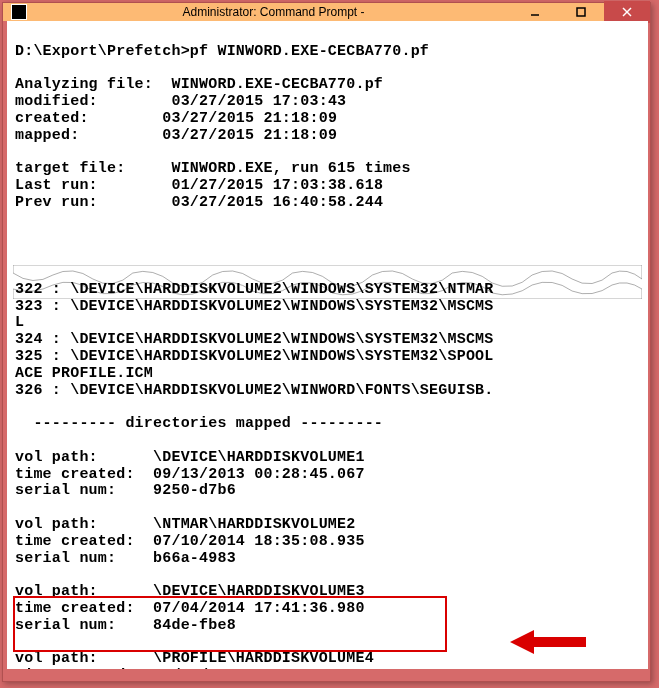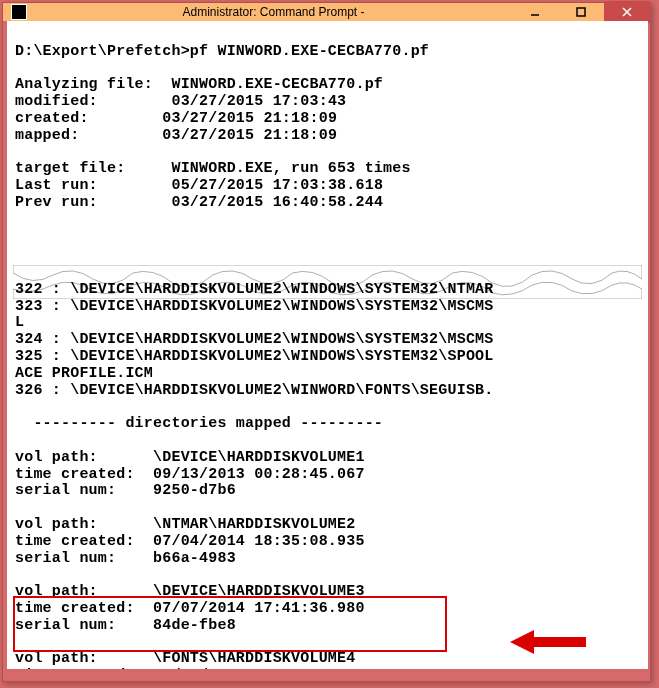--- a/index.html
+++ b/index.html
@@ -126,22 +126,22 @@
   <div class="client">
 
     <div class="content-top">
 <span><span>D:\Export\Prefetch&gt;</span><span>pf WINWORD.EXE-CECBA770.pf</span></span>
 
 <span>Analyzing file:  WINWORD.EXE-CECBA770.pf</span>
 <span><span>modified:</span>        <span>03/27/2015 17:03:43</span></span>
 <span><span>created:</span>        <span>03/27/2015 21:18:09</span></span>
 <span><span>mapped:</span>         <span>03/27/2015 21:18:09</span></span>
 
-<span><span>target file:</span>     <span>WINWORD.EXE, run 653 times</span></span>
-<span><span>Last run:</span>        <span>05/27/2015 17:03:38.618</span></span>
+<span><span>target file:</span>     <span>WINWORD.EXE, run 615 times</span></span>
+<span><span>Last run:</span>        <span>01/27/2015 17:03:38.618</span></span>
 <span><span>Prev run:</span>        <span>03/27/2015 16:40:58.244</span></span>
     </div>
 
     <div class="tear">
       <svg viewBox="0 0 630 34" preserveAspectRatio="none">
         <path d="M0,8 Q20,22 40,10 Q60,0 80,14 Q100,26 120,8 Q140,2 160,18 Q180,28 200,10 Q220,0 240,14 Q260,26 280,8 Q300,2 320,18 Q340,28 360,10 Q380,0 400,14 Q420,26 440,8 Q460,2 480,18 Q500,28 520,10 Q540,0 560,14 Q580,26 600,8 Q615,2 630,14 L630,0 L0,0 Z" fill="#fff" stroke="#777" stroke-width="0.6"></path>
         <path d="M0,24 Q20,30 40,20 Q60,12 80,26 Q100,34 120,20 Q140,12 160,28 Q180,34 200,20 Q220,12 240,26 Q260,34 280,20 Q300,12 320,28 Q340,34 360,20 Q380,12 400,26 Q420,34 440,20 Q460,12 480,28 Q500,34 520,20 Q540,12 560,26 Q580,34 600,20 Q615,14 630,24 L630,34 L0,34 Z" fill="#fff" stroke="#777" stroke-width="0.6"></path>
       </svg>
     </div>
 
@@ -154,28 +154,28 @@
 ACE PROFILE.ICM
 <span><span>326</span> : <span>\DEVICE\HARDDISKVOLUME2\WINWORD\FONTS\SEGUISB.</span></span>
 
 <span>  --------- directories mapped ---------</span>
 
 <span><span>vol path:</span>      <span>\DEVICE\HARDDISKVOLUME1</span>
 <span>time created:</span>  <span>09/13/2013 00:28:45.067</span>
 <span>serial num:</span>    <span>9250-d7b6</span></span>
 
 <span><span>vol path:</span>      <span>\NTMAR\HARDDISKVOLUME2</span>
-<span>time created:</span>  <span>07/04/2014 18:35:08.935</span>
+<span>time created:</span>  <span>07/10/2014 18:35:08.935</span>
 <span>serial num:</span>    <span>b66a-4983</span></span>
 
 <span><span>vol path:</span>      <span>\DEVICE\HARDDISKVOLUME3</span>
-<span>time created:</span>  <span>07/07/2014 17:41:36.980</span>
+<span>time created:</span>  <span>07/04/2014 17:41:36.980</span>
 <span>serial num:</span>    <span>84de-fbe8</span></span>
 
-<span><span>vol path:</span>      <span>\FONTS\HARDDISKVOLUME4</span>
+<span><span>vol path:</span>      <span>\PROFILE\HARDDISKVOLUME4</span>
 <span>time created:</span>  <span>03/04/2013 09:04:34.276</span>
     </span>
     </div>
 
     <div class="highlight-box"></div>
     <div class="arrow">
       <svg viewBox="0 0 76 28">
         <polygon points="0,14 24,2 24,9 76,9 76,19 24,19 24,26" fill="#d90000"></polygon>
       </svg>
     </div>

